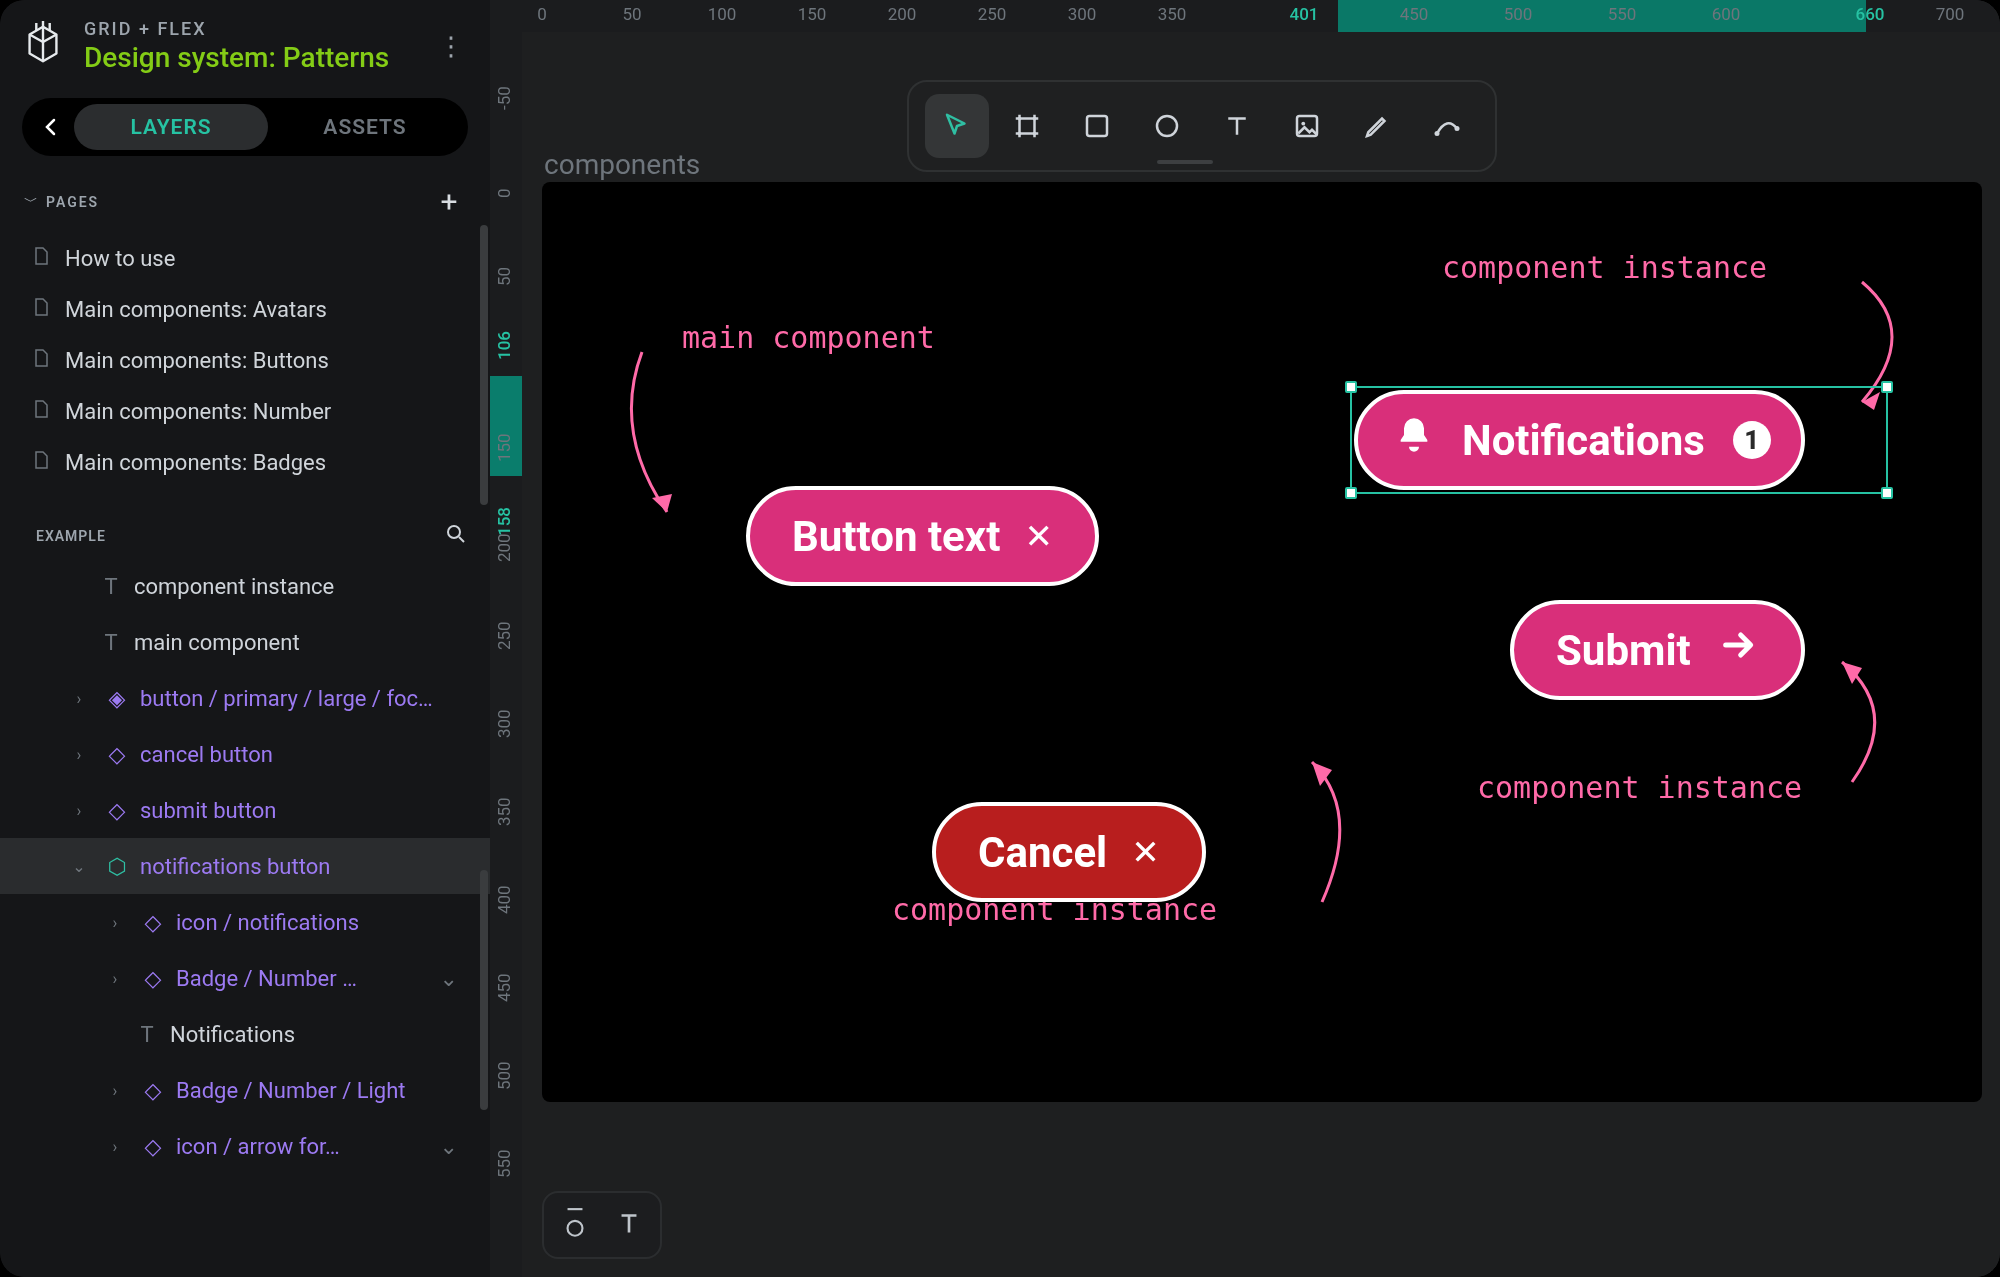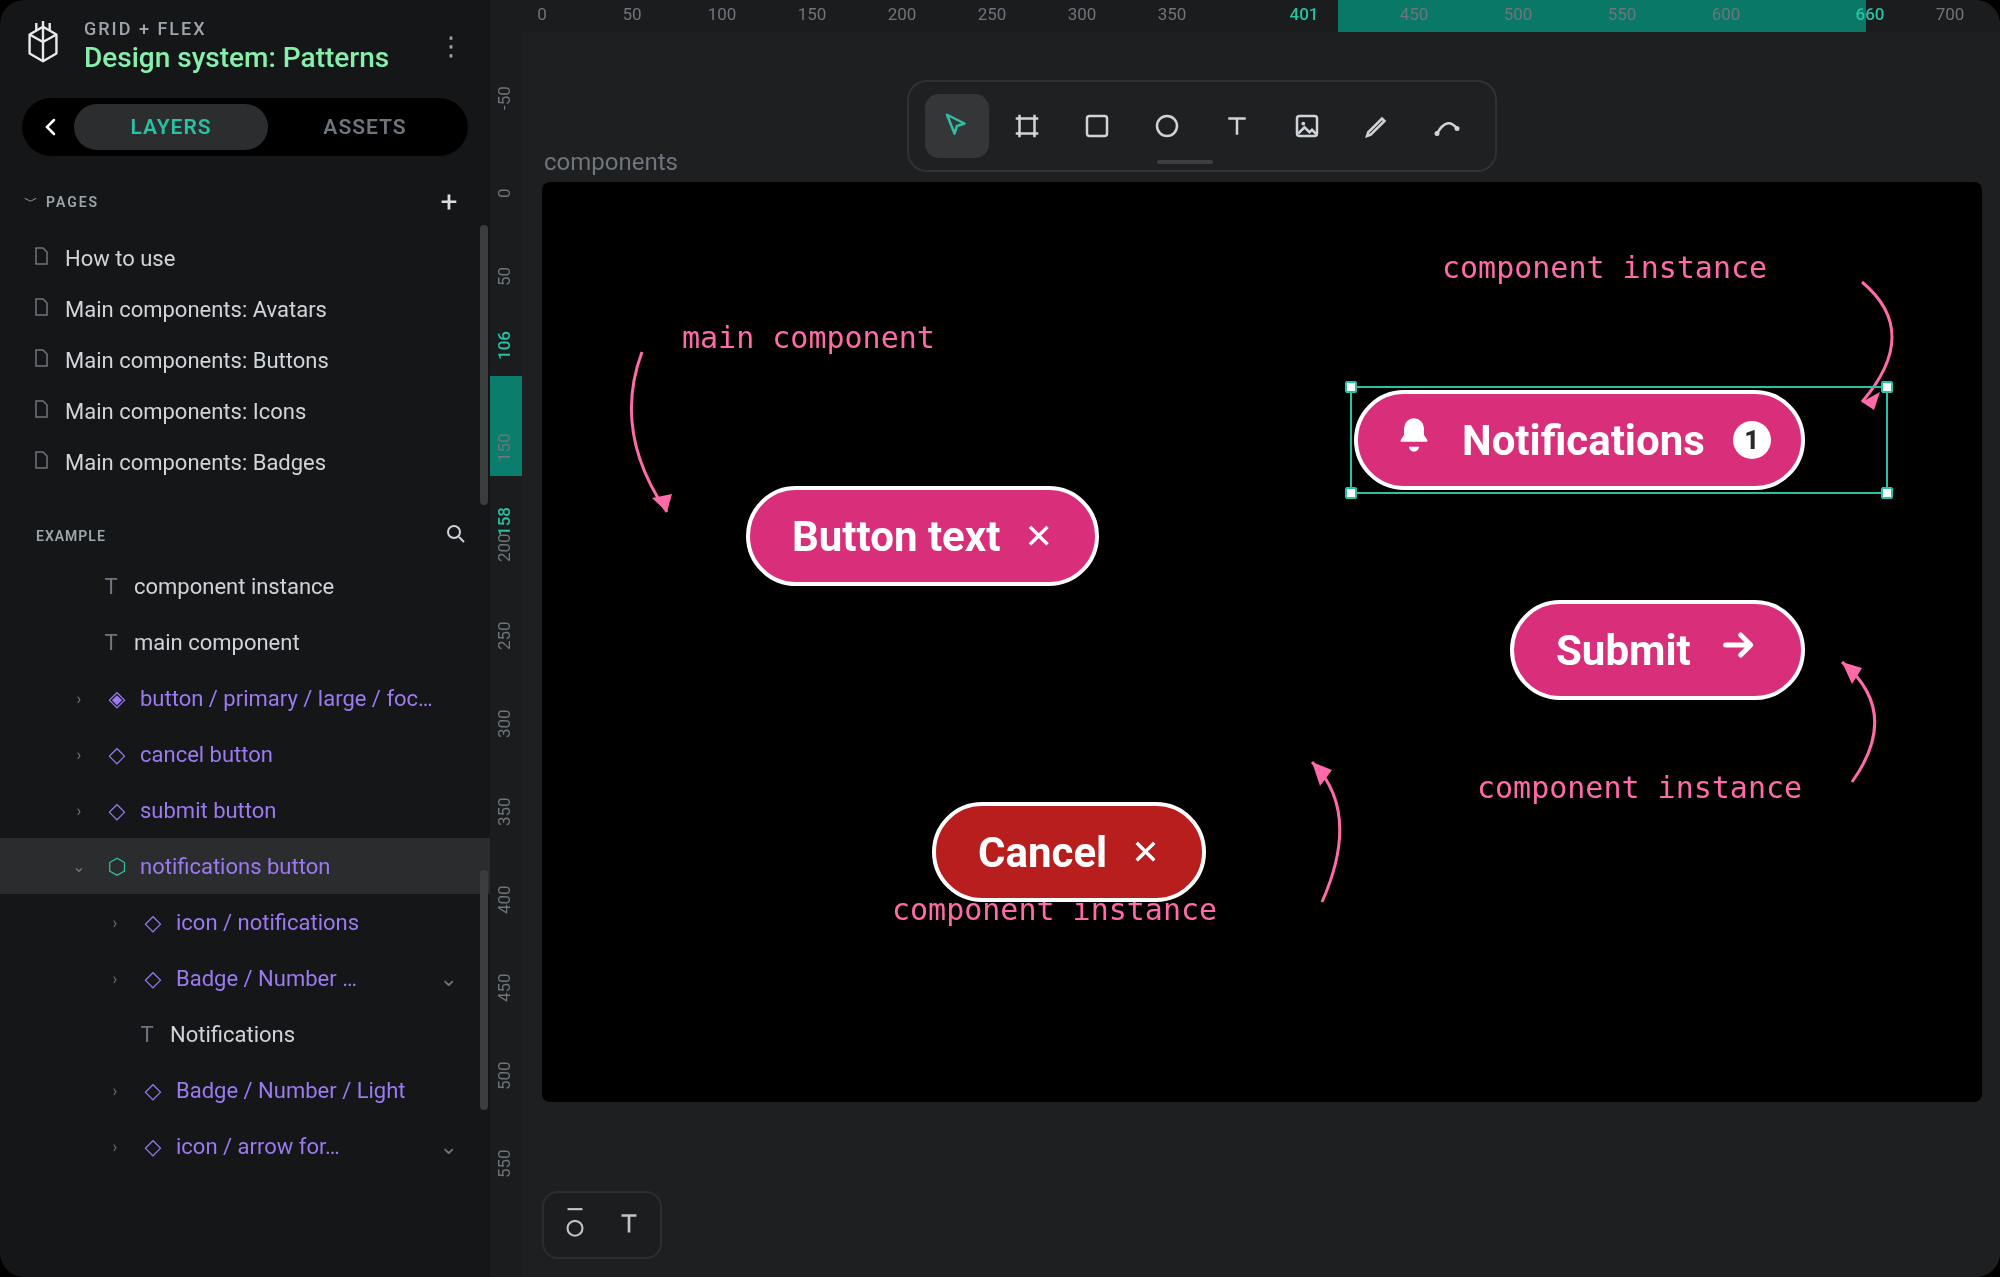--- a/index.html
+++ b/index.html
@@ -31,21 +31,21 @@
     border-radius: 24px;
   }
   .app { width:2000px; height:1277px; background: var(--bg); display:flex; border-radius:24px; overflow:hidden; }
 
   
   .sidebar { width:490px; height:100%; background: var(--bg); display:flex; flex-direction:column; position:relative; }
   .header { display:flex; align-items:center; padding:18px 20px 10px 20px; gap:18px; }
   .brand-icon svg { width:46px; height:46px; }
   .brand-text { display:flex; flex-direction:column; gap:2px; }
   .brand-sub { font-size:18px; letter-spacing:2px; color:var(--text-muted); font-weight:500;}
-  .brand-title { font-size:28px; color:#86efac; font-weight:500;}
+  .brand-title { font-size:28px; color:#84cc16; font-weight:500;}
   .more-btn { margin-left:auto; width:40px; height:40px; display:flex; align-items:center; justify-content:center; cursor:pointer;}
   .more-btn span { font-size:26px; color:var(--text-muted); letter-spacing:-2px;}
 
   .tabs { margin:14px 22px 18px; height:58px; background:#000; border-radius:30px; display:flex; align-items:center; padding:6px; position:relative;}
   .tabs .back { width:46px; height:46px; display:flex; align-items:center; justify-content:center; color:#fff; cursor:pointer;}
   .tab { flex:1; text-align:center; font-size:21px; font-weight:600; letter-spacing:1px; color:var(--text-dim); cursor:pointer; height:46px; line-height:46px; border-radius:25px;}
   .tab.active { background:#2b2d2f; color:var(--teal); }
 
   .section-head { display:flex; align-items:center; padding:10px 24px; gap:8px; }
   .section-head .chev { color:var(--text-muted); font-size:14px;}
@@ -81,21 +81,21 @@
 
   .ruler-h .tick { position:absolute; top:4px; font-size:17px; color:var(--text-dim); transform:translateX(-50%);}
   .ruler-h .tick.active { color: var(--teal); font-weight:500; }
   .ruler-h .sel-range { position:absolute; top:0; height:32px; background:var(--ruler-active); opacity:.95;}
   
   .ruler-v .tick { position:absolute; left:4px; font-size:17px; color:var(--text-dim); transform:translateY(50%) rotate(-90deg); transform-origin:left top; white-space:nowrap;}
   .ruler-v .tick.active { color: var(--teal); font-weight:500;}
   .ruler-v .sel-range { position:absolute; left:0; width:32px; background:var(--ruler-active);}
 
   .canvas { position:absolute; top:32px; left:32px; right:0; bottom:0; background:#1e1f20; overflow:hidden;}
-  .frame-label { position:absolute; left:22px; top:116px; font-size:24px; color:var(--text-dim);}
+  .frame-label { position:absolute; left:22px; top:116px; font-size:28px; color:var(--text-dim);}
   .frame { position:absolute; left:20px; top:150px; width:1440px; height:920px; background:#000; border-radius:8px;}
 
   
   .toolbar { position:absolute; top:48px; left:50%; transform:translateX(-60%); z-index:20; background:#1f2021; border:2px solid #2f3132; border-radius:20px; padding:12px 16px; display:flex; gap:6px; align-items:center;}
   .tool { width:64px; height:64px; border-radius:14px; display:flex; align-items:center; justify-content:center; cursor:pointer; color:#cfd4da;}
   .tool.active { background:#343637;}
   .tool svg { width:30px; height:30px; }
   .toolbar-underline { position:absolute; bottom:6px; left:248px; width:56px; height:4px; background:#3d3f41; border-radius:2px;}
 
   
@@ -179,21 +179,21 @@
       <div class="page-item">
         <span class="file-ic"><svg viewBox="0 0 20 20">
               <path d="M5 2h7l4 4v12H5z" fill="none" stroke="currentColor" stroke-width="1.5"></path>
             </svg></span>
         <span>Main components: Buttons</span>
       </div>
       <div class="page-item">
         <span class="file-ic"><svg viewBox="0 0 20 20">
               <path d="M5 2h7l4 4v12H5z" fill="none" stroke="currentColor" stroke-width="1.5"></path>
             </svg></span>
-        <span>Main components: Icons</span>
+        <span>Main components: Number</span>
       </div>
       <div class="page-item">
         <span class="file-ic"><svg viewBox="0 0 20 20">
               <path d="M5 2h7l4 4v12H5z" fill="none" stroke="currentColor" stroke-width="1.5"></path>
             </svg></span>
         <span>Main components: Badges</span>
       </div>
     </div>
 
     <div class="section-head" style="margin-top:22px;padding-left:36px;">

